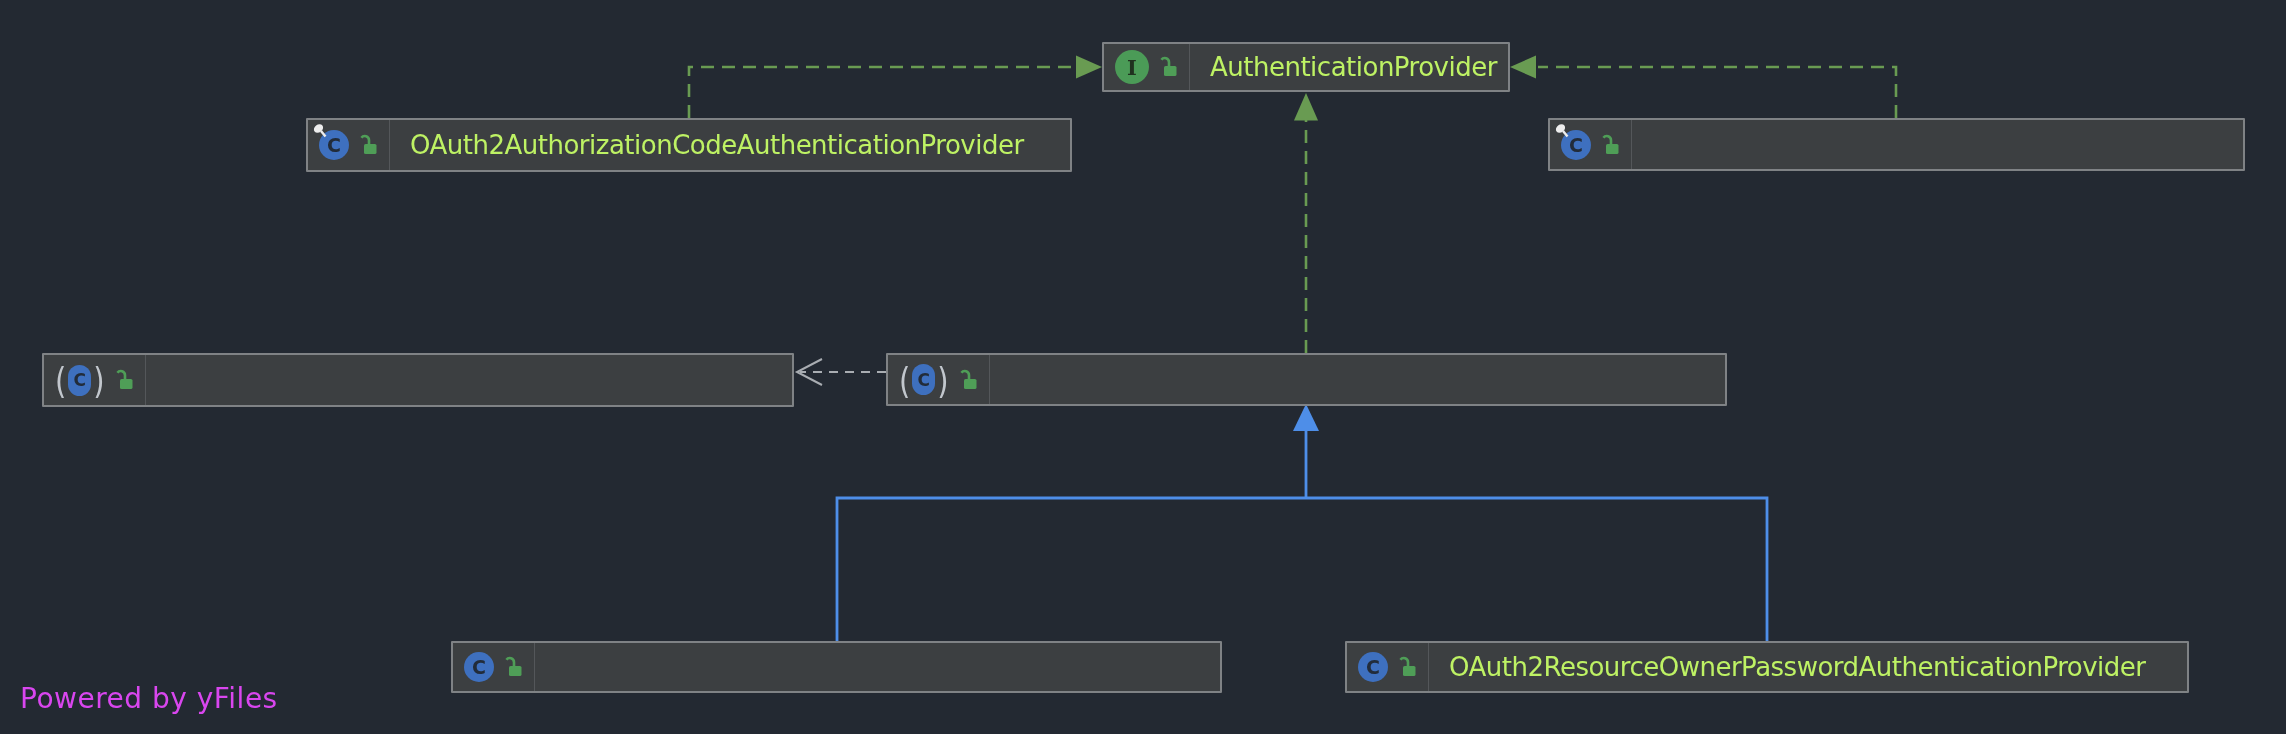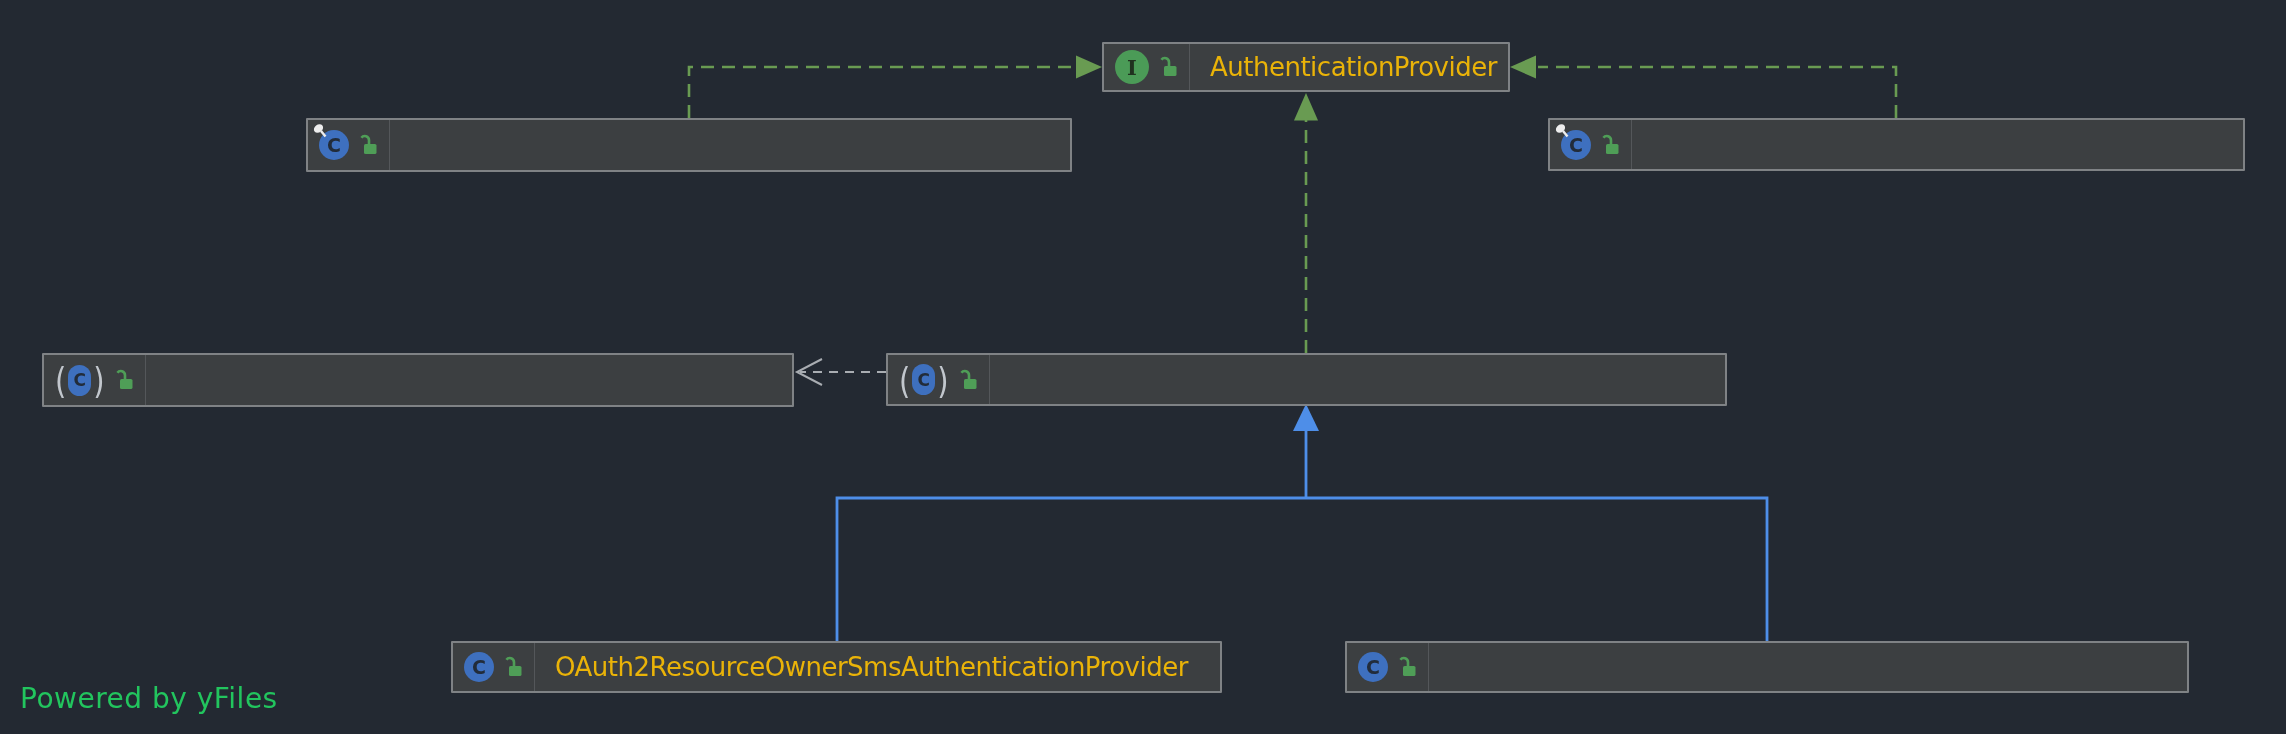--- a/index.html
+++ b/index.html
@@ -18,21 +18,21 @@
   .node{
     position:absolute;display:flex;align-items:stretch;box-sizing:border-box;
     background:#3C3F41;border:2px solid #7F8285;border-radius:1px;cursor:default;
   }
   .icon-cell{
     display:flex;align-items:center;gap:7px;
     padding:0 10px 0 11px;border-right:1px solid #54575A;
   }
   .label{
     display:flex;align-items:center;white-space:nowrap;overflow:hidden;
-    padding:0 16px 0 20px;color:#eab308;font-size:26px;letter-spacing:-0.5px;
+    padding:0 16px 0 20px;color:#bef264;font-size:26px;letter-spacing:-0.5px;
   }
   .circle-class{
     position:relative;width:30px;height:30px;border-radius:50%;background:#3E70BF;
     color:#222C3A;font-weight:700;font-size:19px;
     display:flex;align-items:center;justify-content:center;flex:none;
   }
   .circle-iface{
     width:34px;height:34px;border-radius:50%;background:#4B9B57;
     color:#20321F;font-weight:700;font-size:21px;font-family:"DejaVu Serif","Liberation Serif",serif;
     display:flex;align-items:center;justify-content:center;flex:none;
@@ -40,21 +40,21 @@
   .abstract-wrap{display:flex;align-items:center;flex:none;}
   .paren{color:#C2C7CD;font-size:29px;line-height:30px;transform:scaleY(1.25);font-weight:400;}
   .circle-abstract{
     width:23px;height:31px;border-radius:12px;background:#3E70BF;
     color:#222C3A;font-weight:700;font-size:17px;margin:0 2px;
     display:flex;align-items:center;justify-content:center;
   }
   .pin-badge{position:absolute;left:-8px;top:-8px;}
   .lock{flex:none;}
   .watermark{
-    position:absolute;left:20px;top:682px;color:#22c55e;font-size:28px;letter-spacing:0.5px;
+    position:absolute;left:20px;top:682px;color:#d946ef;font-size:28px;letter-spacing:0.5px;
   }
 </style>
 </head>
 <body>
 
 <div class="canvas">
 
   <svg class="edges" width="2286" height="734">
 
     <g>
@@ -109,20 +109,21 @@
         <svg class="pin-badge" width="20" height="20" viewBox="0 0 20 20">
           <ellipse cx="7.5" cy="6.5" rx="5" ry="3.9" transform="rotate(-38 7.5 6.5)" fill="#EDEDED"></ellipse>
           <line x1="10" y1="9" x2="14.5" y2="14.5" stroke="#EDEDED" stroke-width="2.4"></line>
         </svg>
       </span>
       <svg class="lock" width="23" height="24" viewBox="0 0 23 24">
         <path d="M13 11 L13 7.2 A4.2 4.2 0 0 0 5.4 4.8" stroke="#4F9E57" stroke-width="2.6" fill="none"></path>
         <rect x="8" y="11" width="12.5" height="10" rx="1.6" fill="#4F9E57"></rect>
       </svg>
     </div>
+    <div class="label">OAuth2AuthorizationCodeAuthenticationProvider</div>
   </div>
 
   <div class="node" style="left:1548px;top:118px;width:697px;height:53px;">
     <div class="icon-cell">
       <span class="circle-class">
         <span>C</span>
         <svg class="pin-badge" width="20" height="20" viewBox="0 0 20 20">
           <ellipse cx="7.5" cy="6.5" rx="5" ry="3.9" transform="rotate(-38 7.5 6.5)" fill="#EDEDED"></ellipse>
           <line x1="10" y1="9" x2="14.5" y2="14.5" stroke="#EDEDED" stroke-width="2.4"></line>
         </svg>
@@ -169,30 +170,30 @@
   <div class="node" style="left:451px;top:641px;width:771px;height:52px;">
     <div class="icon-cell">
       <span class="circle-class">
         <span>C</span>
       </span>
       <svg class="lock" width="23" height="24" viewBox="0 0 23 24">
         <path d="M13 11 L13 7.2 A4.2 4.2 0 0 0 5.4 4.8" stroke="#4F9E57" stroke-width="2.6" fill="none"></path>
         <rect x="8" y="11" width="12.5" height="10" rx="1.6" fill="#4F9E57"></rect>
       </svg>
     </div>
-    <div class="label">OAuth2ResourceOwnerSmsAuthenticationProvider</div>
   </div>
 
   <div class="node" style="left:1345px;top:641px;width:844px;height:52px;">
     <div class="icon-cell">
       <span class="circle-class">
         <span>C</span>
       </span>
       <svg class="lock" width="23" height="24" viewBox="0 0 23 24">
         <path d="M13 11 L13 7.2 A4.2 4.2 0 0 0 5.4 4.8" stroke="#4F9E57" stroke-width="2.6" fill="none"></path>
         <rect x="8" y="11" width="12.5" height="10" rx="1.6" fill="#4F9E57"></rect>
       </svg>
     </div>
+    <div class="label">OAuth2ResourceOwnerPasswordAuthenticationProvider</div>
   </div>
 
   <div class="watermark">Powered by yFiles</div>
 
 </div>
 
 </body></html>

